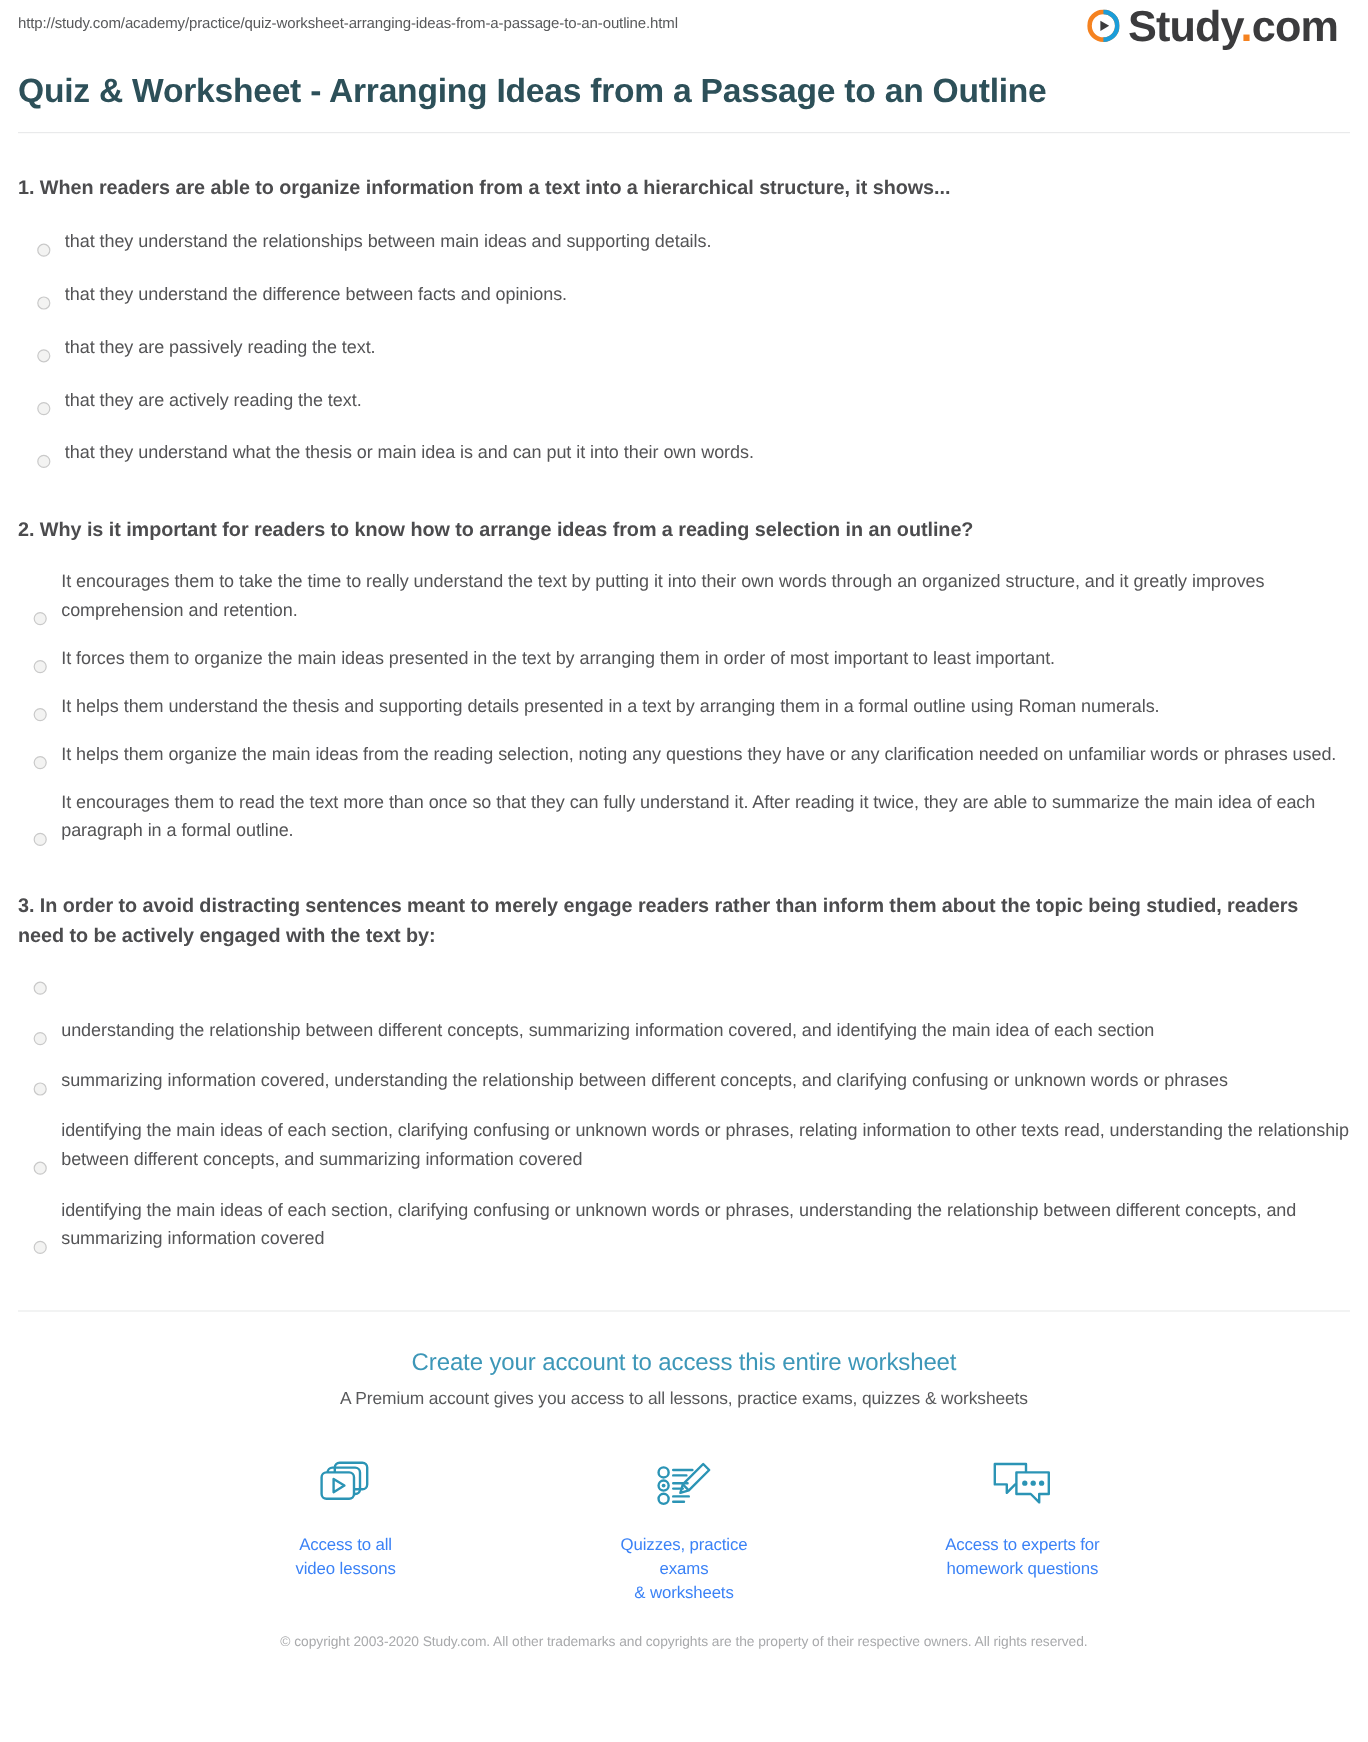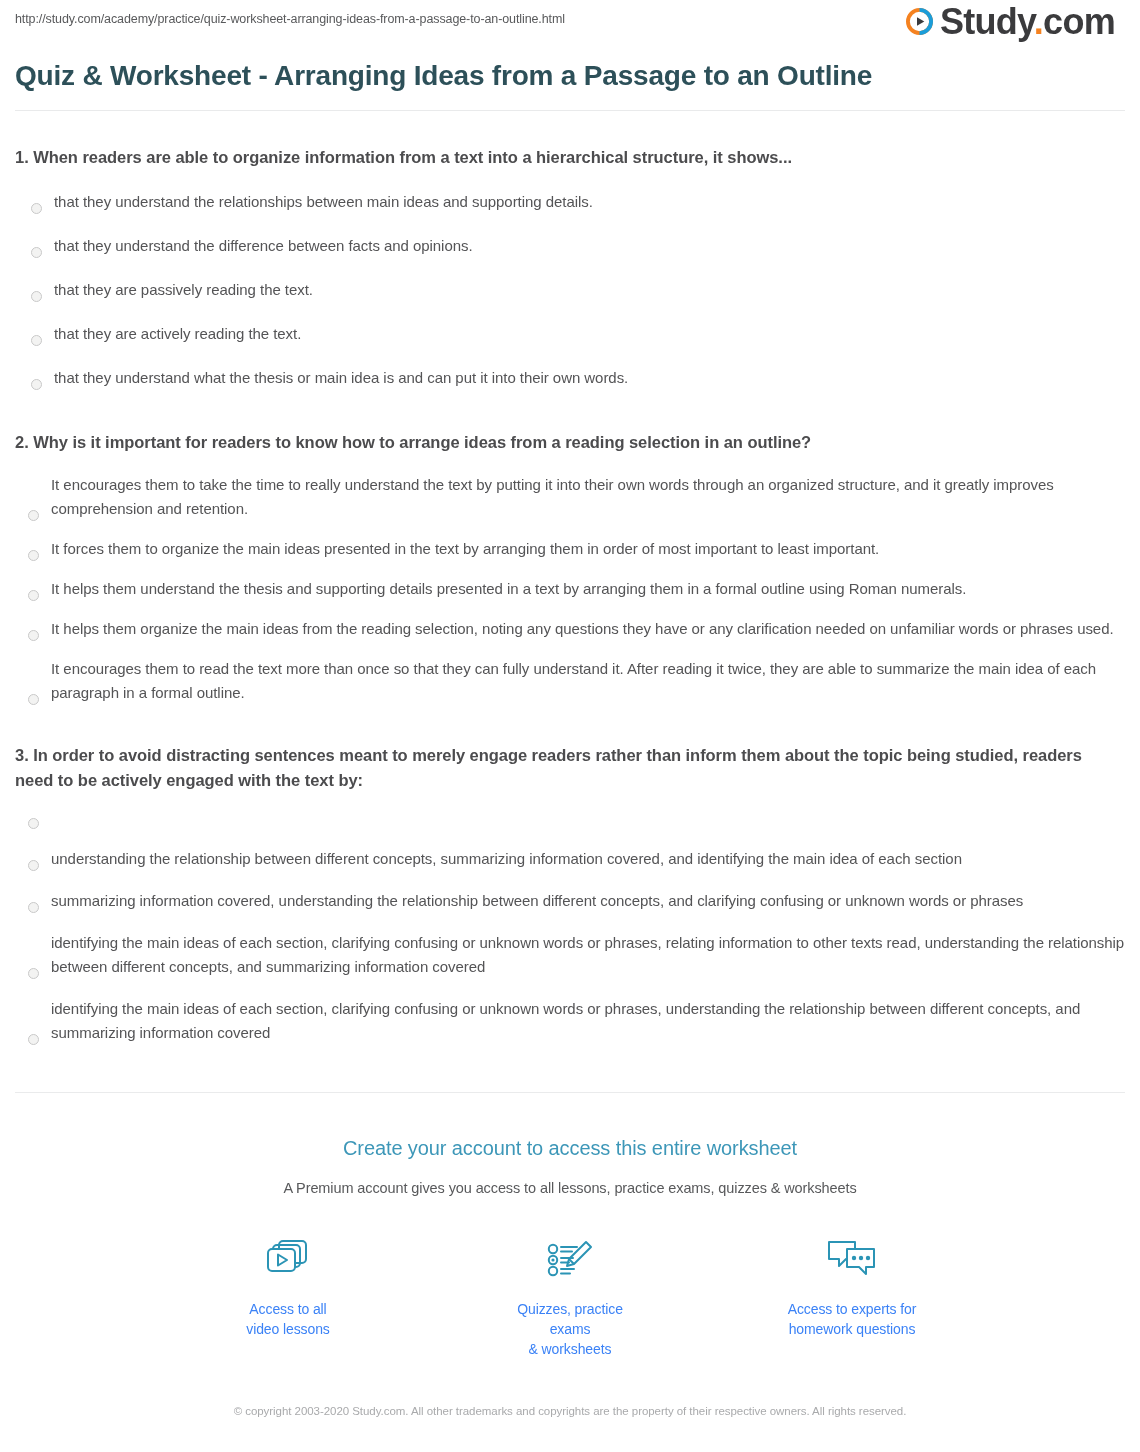--- a/index.html
+++ b/index.html
@@ -123,21 +123,21 @@
   }
   .cta {
     text-align: center;
     padding-top: 26px;
   }
   .cta-title {
     font-size: 20px;
     line-height: 26px;
     color: #3d97b8;
     font-weight: normal;
-    margin: 16px;
+    margin: 4px;
     letter-spacing: -0.1px;
   }
   .cta-sub {
     font-size: 14.5px;
     line-height: 22px;
     color: #58595b;
     margin: 6px 0 0 0;
     letter-spacing: -0.1px;
   }
   .features {
@@ -157,21 +157,21 @@
     justify-content: center;
   }
   .feature-label {
     margin-top: 14px;
     font-size: 14px;
     line-height: 20px;
     color: #3b82f6;
     letter-spacing: -0.1px;
   }
   .copyright {
-    margin-top: 44px;
+    margin-top: 24px;
     text-align: center;
     font-size: 11.5px;
     line-height: 17px;
     color: #a9aaac;
     letter-spacing: -0.05px;
     padding: 0 190px;
   }
 </style>
 </head>
 <body>

